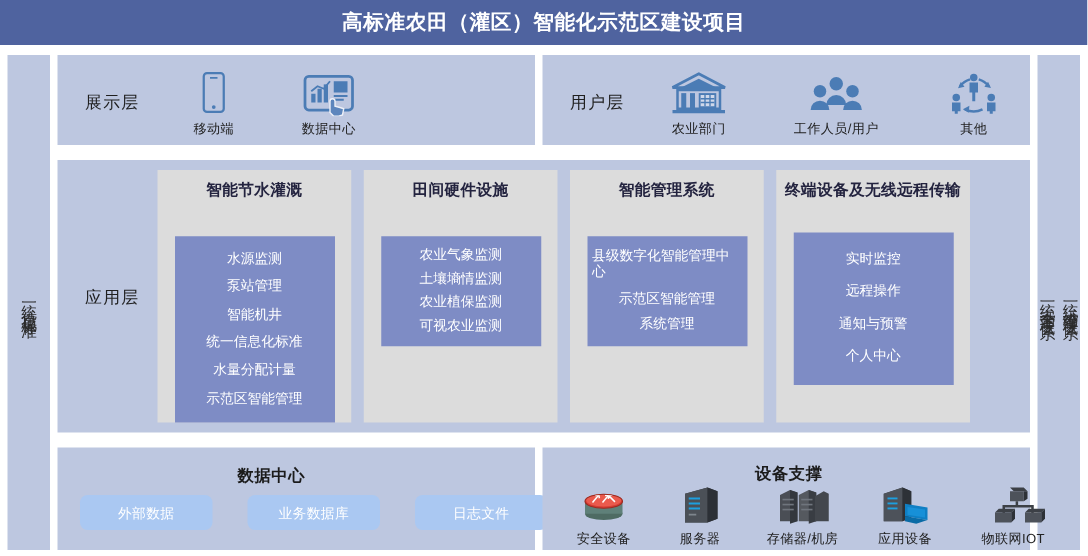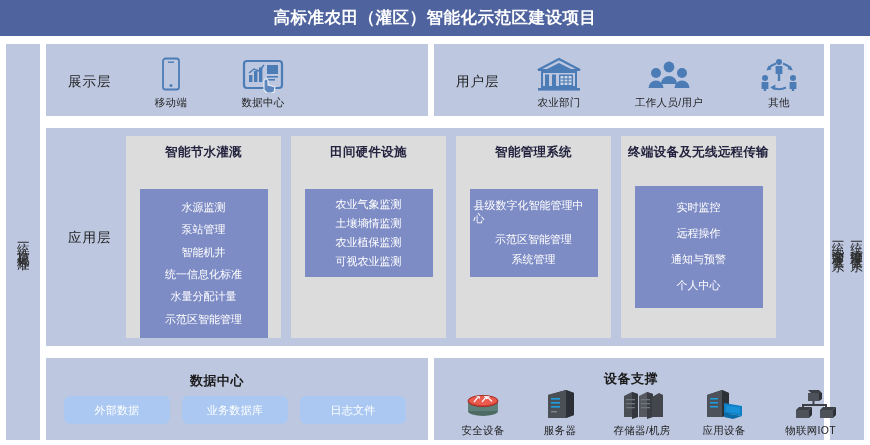--- a/index.html
+++ b/index.html
@@ -94,21 +94,21 @@
   .app-panel .pitem {
     font-size: 11px; color: #ffffff; text-align: left; line-height: 1.2;
     padding: 3px 2px; white-space: pre-line;
   }
 
   
   .dc-title {
     position: absolute; font-size: 13px; font-weight: bold; color: #1b1b1b;
     letter-spacing: .5px;
   }
-  .dc-boxes { position: absolute; display: flex; gap: 12px; }
+  .dc-boxes { position: absolute; display: flex; gap: 28px; }
   .dc-box {
     width: 106px; height: 28px; border-radius: 6px;
     background: #aac8f2;
     display: flex; align-items: center; justify-content: center;
     color: #ffffff; font-size: 11px; letter-spacing: .3px;
   }
   .dev-title {
     position: absolute; font-size: 13px; font-weight: bold; color: #1b1b1b;
     letter-spacing: .5px;
   }

